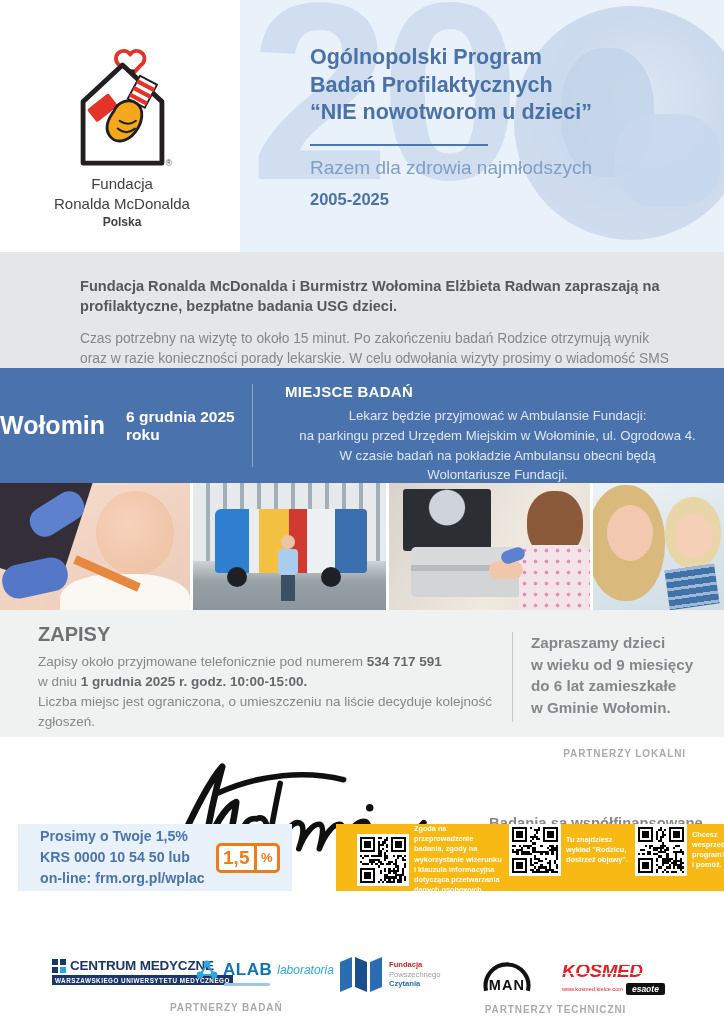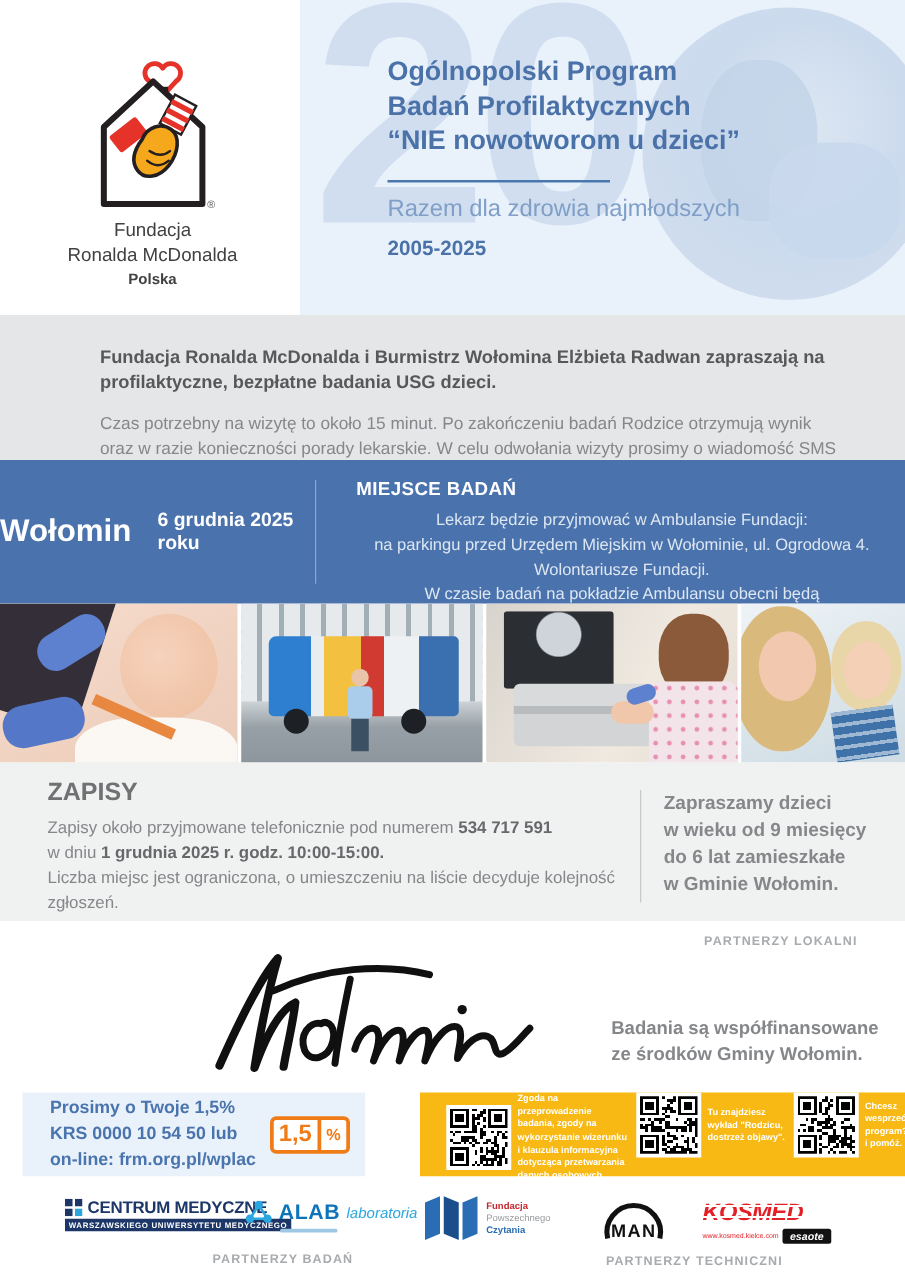--- a/index.html
+++ b/index.html
@@ -91,21 +91,21 @@
       font-weight:700; font-size:15.2px; line-height:1.42; color:#85878a; padding-bottom:4px; }
 
   
   .local { position:absolute; top:737px; left:0; width:724px; height:131px; background:#fff; }
   .caption { font-size:10px; font-weight:700; color:#a8abad; letter-spacing:.9px; }
   .local-caption { position:absolute; right:38px; top:11px; }
   .signature { position:absolute; left:160px; top:24px; width:300px; height:98px; }
   .cofinance { position:absolute; left:489px; top:76px; font-size:14.8px; font-weight:700; color:#85878a; line-height:1.45; }
 
   
-  .donation { position:absolute; top:874px; left:18px; width:688px; height:67px; display:flex; }
+  .donation { position:absolute; top:824px; left:18px; width:688px; height:67px; display:flex; }
   .donation-blue { width:274px; flex:none; background:#e9f1fa; display:flex; align-items:center; padding-left:22px; gap:11px; }
   .donation-lines { font-size:14.2px; font-weight:700; color:#4a74ad; line-height:1.5; white-space:nowrap; }
   .badge { width:64px; height:30px; flex:none; border:3px solid #f07c18; border-radius:5px; display:flex; align-items:stretch; background:#fff; }
   .badge-value { flex:1; display:flex; align-items:center; justify-content:center; font-size:19px; font-weight:800; color:#f07c18; border-right:3px solid #f07c18; }
   .badge-percent { width:20px; display:flex; align-items:center; justify-content:center; font-size:13px; font-weight:800; color:#f07c18; }
   .donation-yellow { flex:1; background:#f9b914; display:flex; align-items:flex-start; padding:0 21px; gap:7px;margin-left:44px; }
   .qr-group { display:flex; align-items:center; gap:5px; }
   .qr { width:52px; height:52px; background:#fff; padding:3px; flex:none; }
   .qr svg { display:block; width:100%; height:100%; }
   .qr-label { font-size:7.3px; font-weight:700; color:#fff; line-height:1.4; }
@@ -187,22 +187,22 @@
   <div class="event">
     <div class="event-left">
       <div class="event-city">Wołomin</div>
       <div class="event-date">6 grudnia 2025 roku</div>
     </div>
     <div class="event-sep"></div>
     <div class="event-right">
       <div class="place-heading">MIEJSCE BADAŃ</div>
       <div class="place-line">Lekarz będzie przyjmować w Ambulansie Fundacji:</div>
       <div class="place-line">na parkingu przed Urzędem Miejskim w Wołominie, ul. Ogrodowa 4.</div>
+      <div class="place-line">W czasie badań na pokładzie Ambulansu obecni będą</div>
       <div class="place-line">Wolontariusze Fundacji.</div>
-      <div class="place-line">W czasie badań na pokładzie Ambulansu obecni będą</div>
     </div>
   </div>
 
   <div class="photos">
     <div class="photo ph1">
       <span class="dark-corner"></span>
       <span class="baby-head"></span>
       <span class="blanket"></span>
       <span class="strap"></span>
       <span class="glove1"></span>

